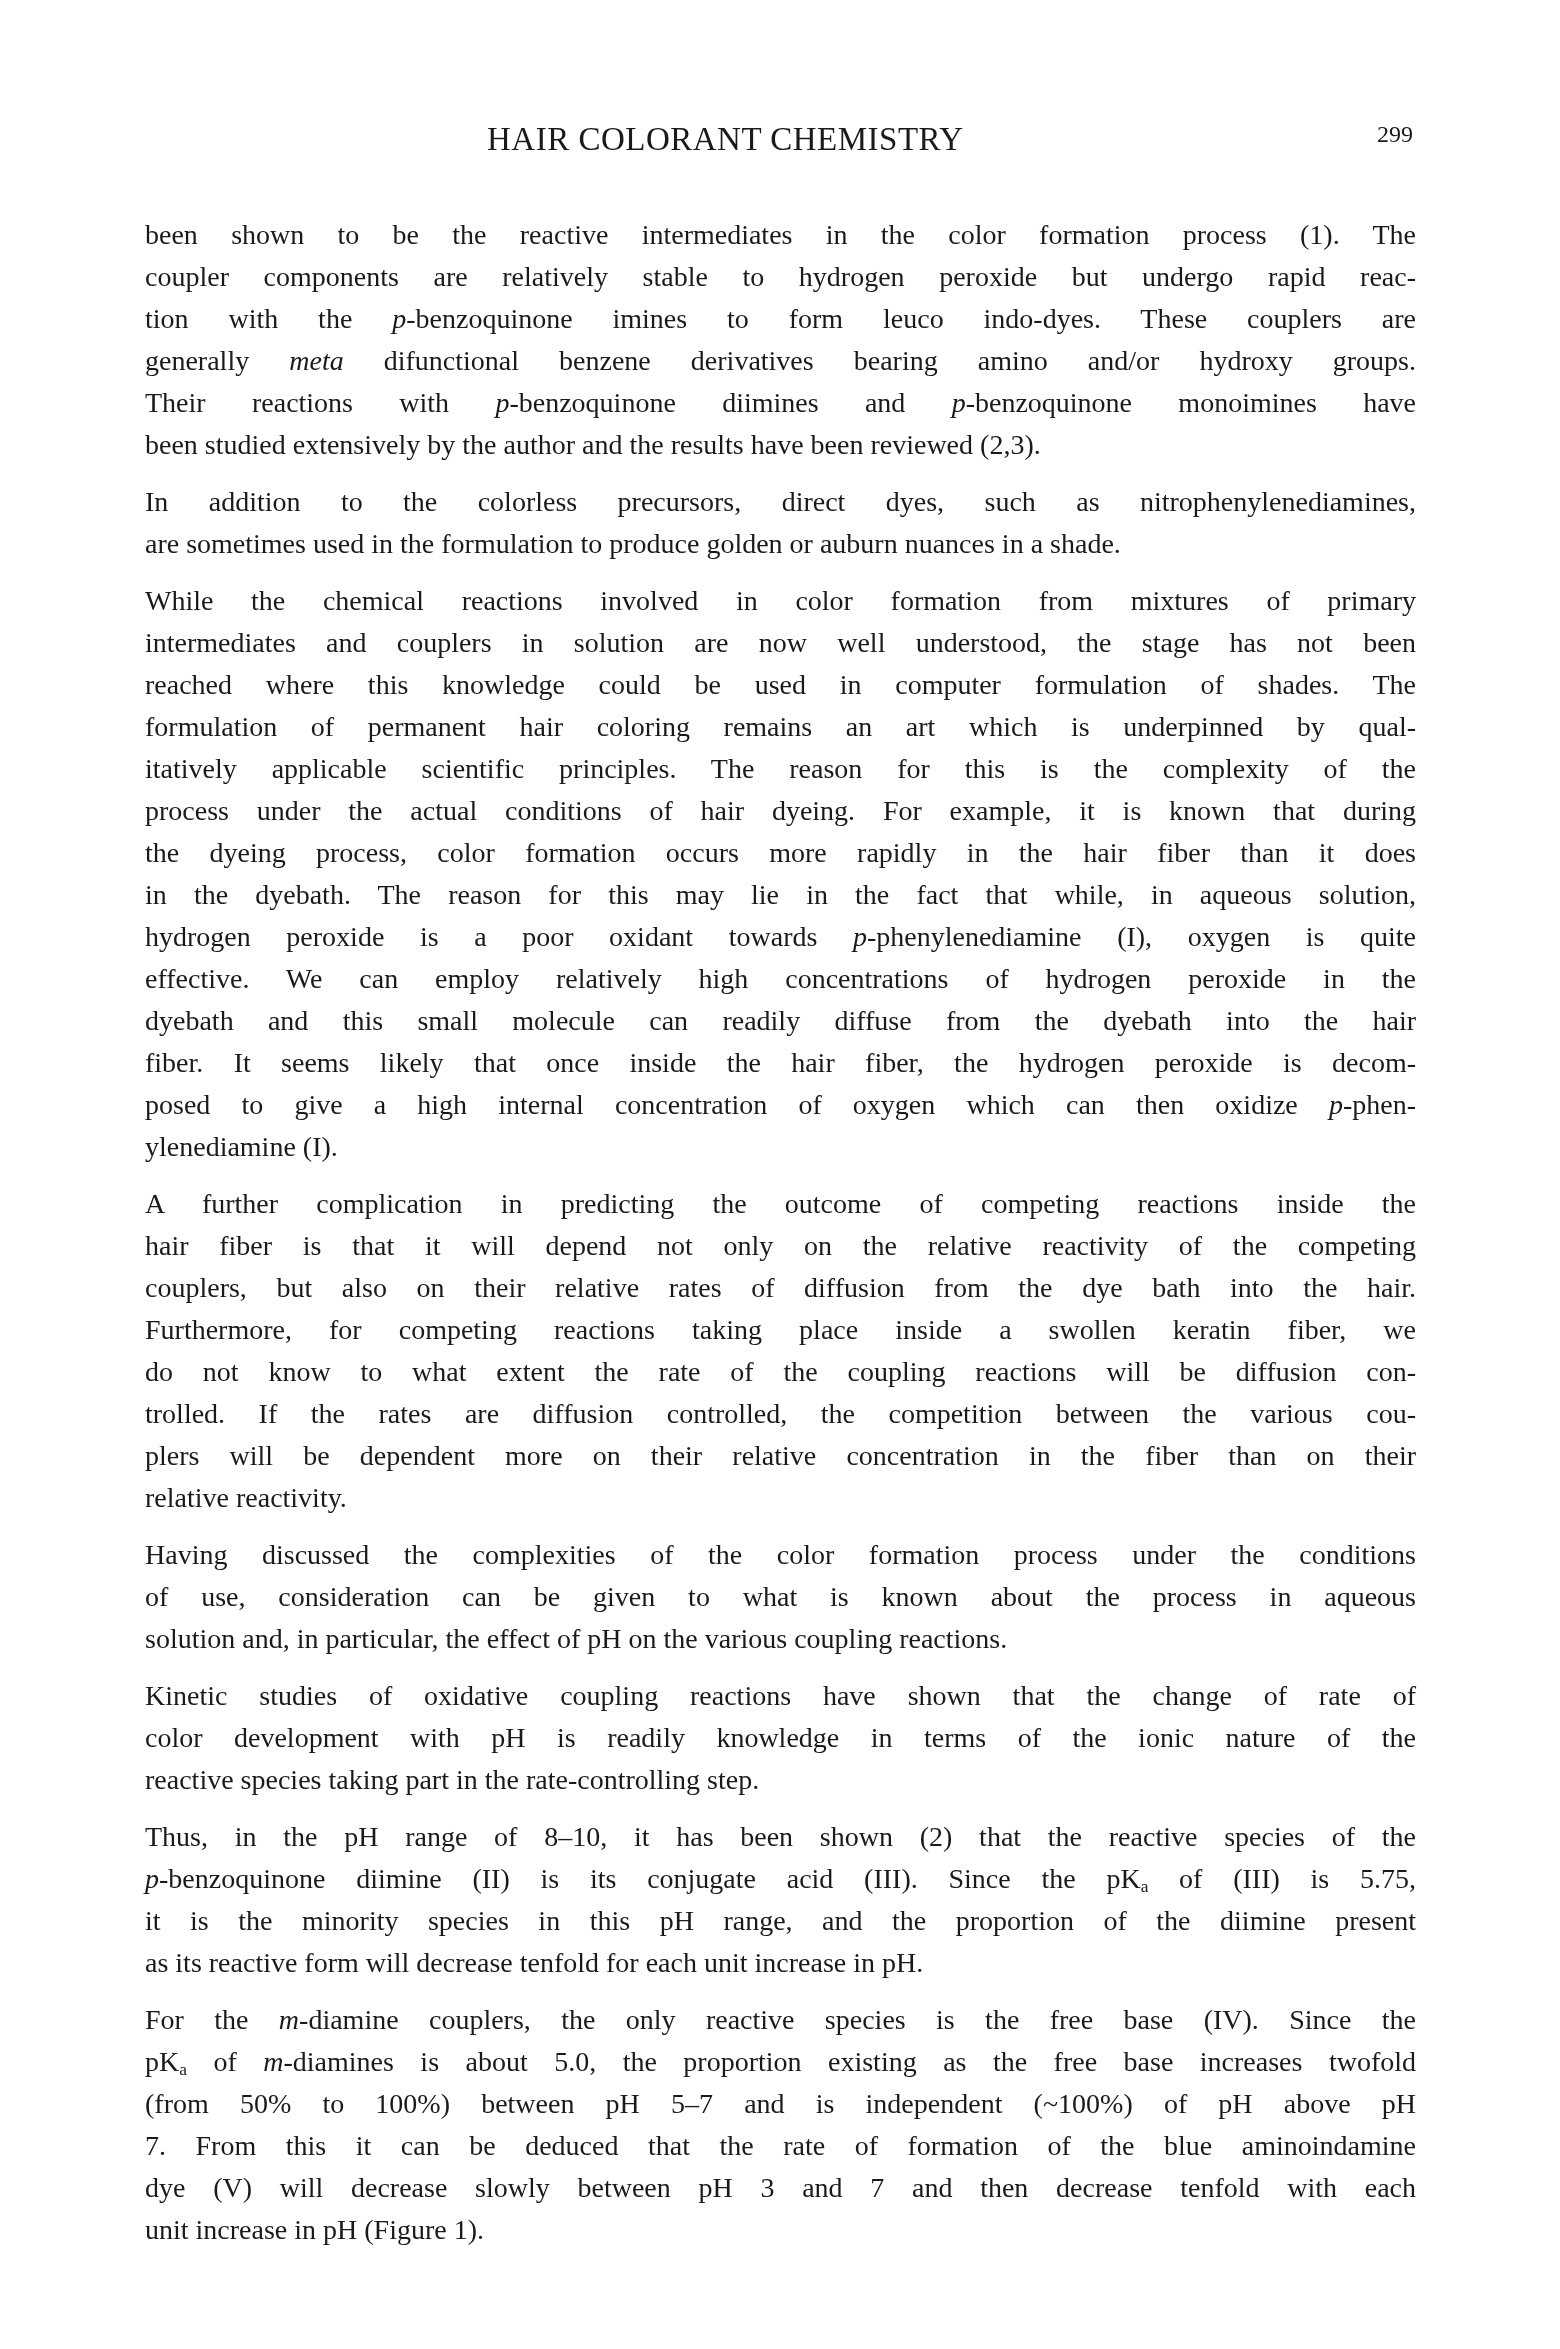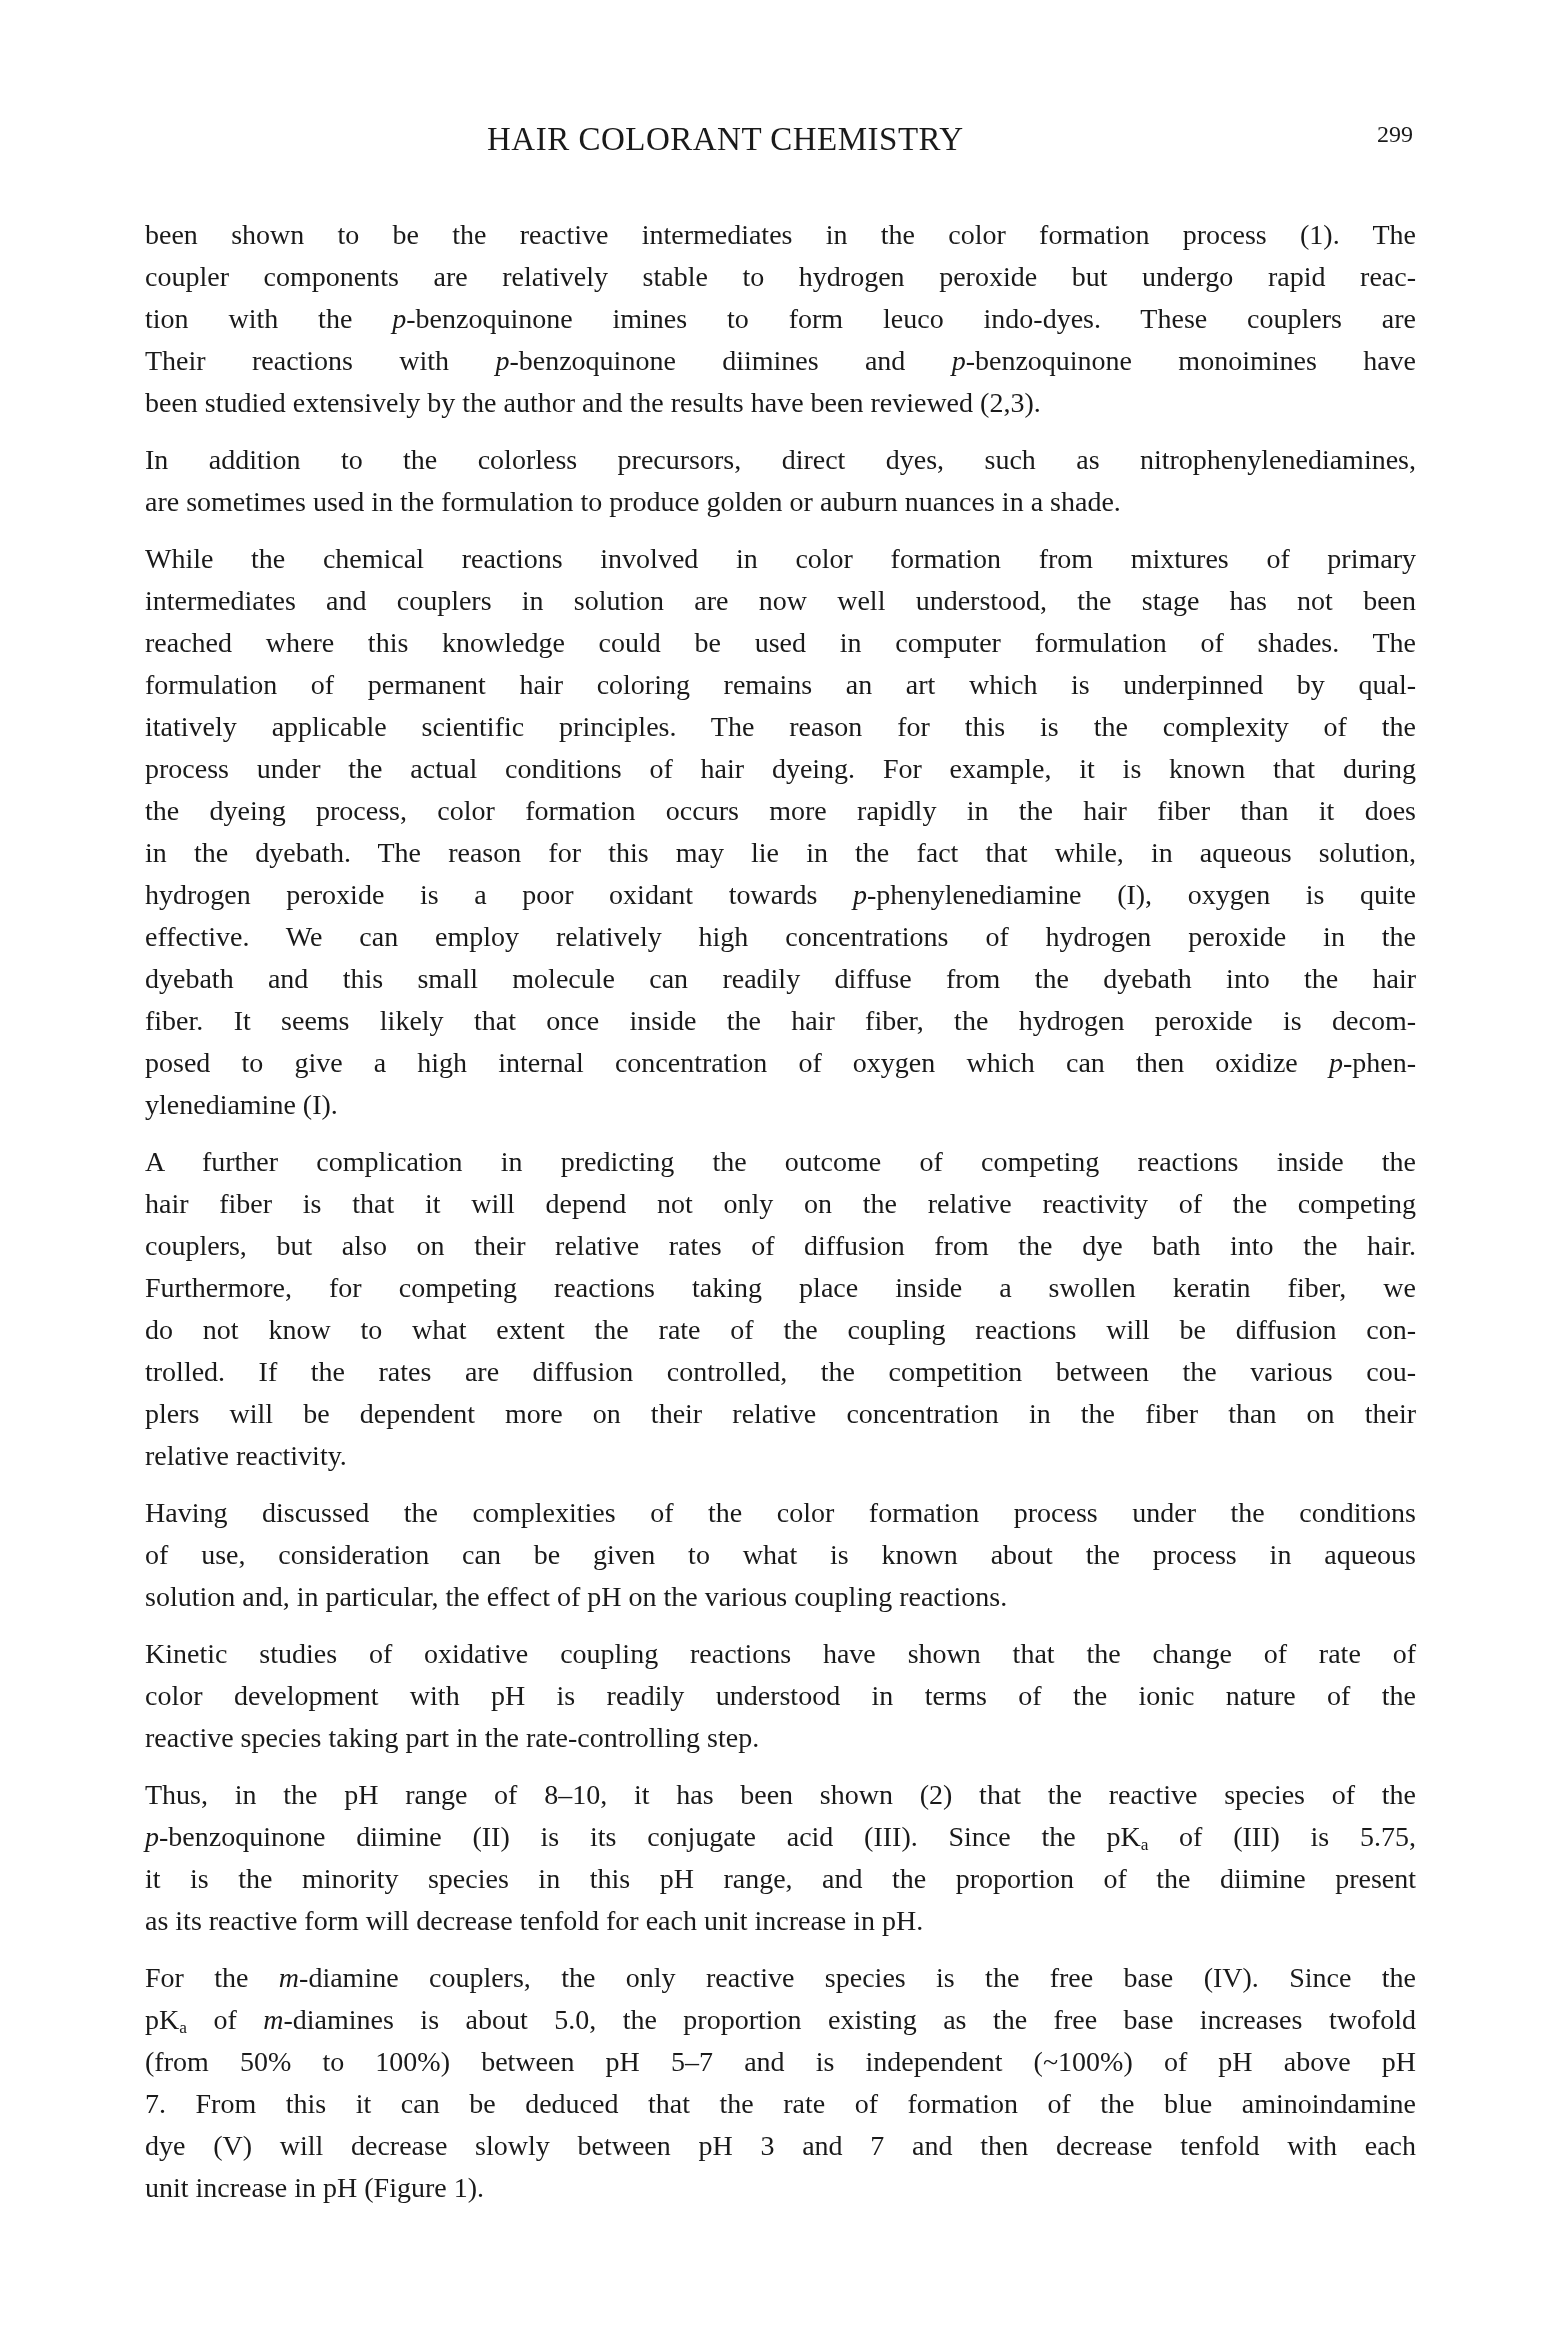--- a/index.html
+++ b/index.html
@@ -69,20 +69,21 @@
 <div class="running-head">
   <span class="running-title">HAIR COLORANT CHEMISTRY</span>
   <span class="page-number">299</span>
 </div>
 
 <div class="body-text">
   <p class="para">
       <span class="line">been shown to be the reactive intermediates in the color formation process (1). The</span>
       <span class="line">coupler components are relatively stable to hydrogen peroxide but undergo rapid reac-</span>
       <span class="line">tion with the <i>p</i>-benzoquinone imines to form leuco indo-dyes. These couplers are</span>
+      <span class="line">generally <i>meta</i> difunctional benzene derivatives bearing amino and/or hydroxy groups.</span>
       <span class="line">Their reactions with <i>p</i>-benzoquinone diimines and <i>p</i>-benzoquinone monoimines have</span>
       <span class="line last">been studied extensively by the author and the results have been reviewed (2,3).</span>
     </p>
   <p class="para">
       <span class="line">In addition to the colorless precursors, direct dyes, such as nitrophenylenediamines,</span>
       <span class="line last">are sometimes used in the formulation to produce golden or auburn nuances in a shade.</span>
     </p>
   <p class="para">
       <span class="line">While the chemical reactions involved in color formation from mixtures of primary</span>
       <span class="line">intermediates and couplers in solution are now well understood, the stage has not been</span>
@@ -109,21 +110,21 @@
       <span class="line">plers will be dependent more on their relative concentration in the fiber than on their</span>
       <span class="line last">relative reactivity.</span>
     </p>
   <p class="para">
       <span class="line">Having discussed the complexities of the color formation process under the conditions</span>
       <span class="line">of use, consideration can be given to what is known about the process in aqueous</span>
       <span class="line last">solution and, in particular, the effect of pH on the various coupling reactions.</span>
     </p>
   <p class="para">
       <span class="line">Kinetic studies of oxidative coupling reactions have shown that the change of rate of</span>
-      <span class="line">color development with pH is readily understood in terms of the ionic nature of the</span>
+      <span class="line">color development with pH is readily knowledge in terms of the ionic nature of the</span>
       <span class="line last">reactive species taking part in the rate-controlling step.</span>
     </p>
   <p class="para">
       <span class="line">Thus, in the pH range of 8–10, it has been shown (2) that the reactive species of the</span>
       <span class="line"><i>p</i>-benzoquinone diimine (II) is its conjugate acid (III). Since the pK<sub>a</sub> of (III) is 5.75,</span>
       <span class="line">it is the minority species in this pH range, and the proportion of the diimine present</span>
       <span class="line last">as its reactive form will decrease tenfold for each unit increase in pH.</span>
     </p>
   <p class="para">
       <span class="line">For the <i>m</i>-diamine couplers, the only reactive species is the free base (IV). Since the</span>

